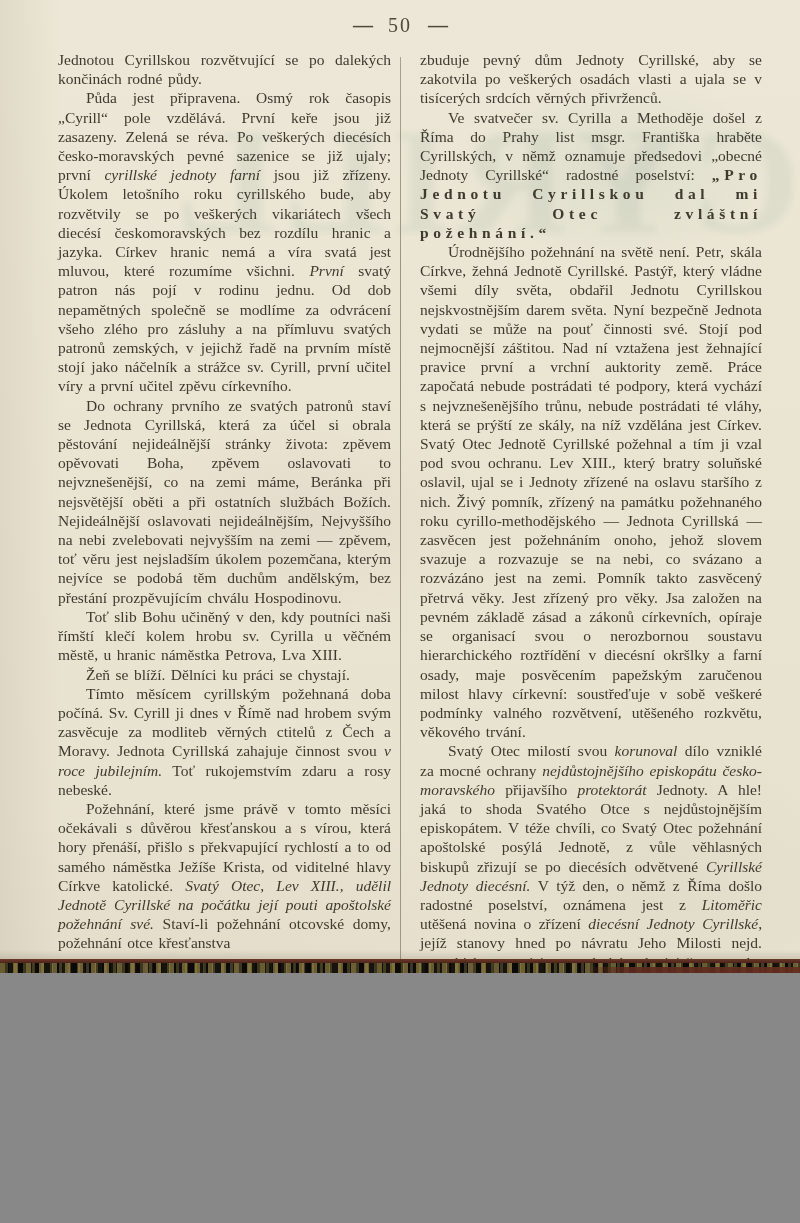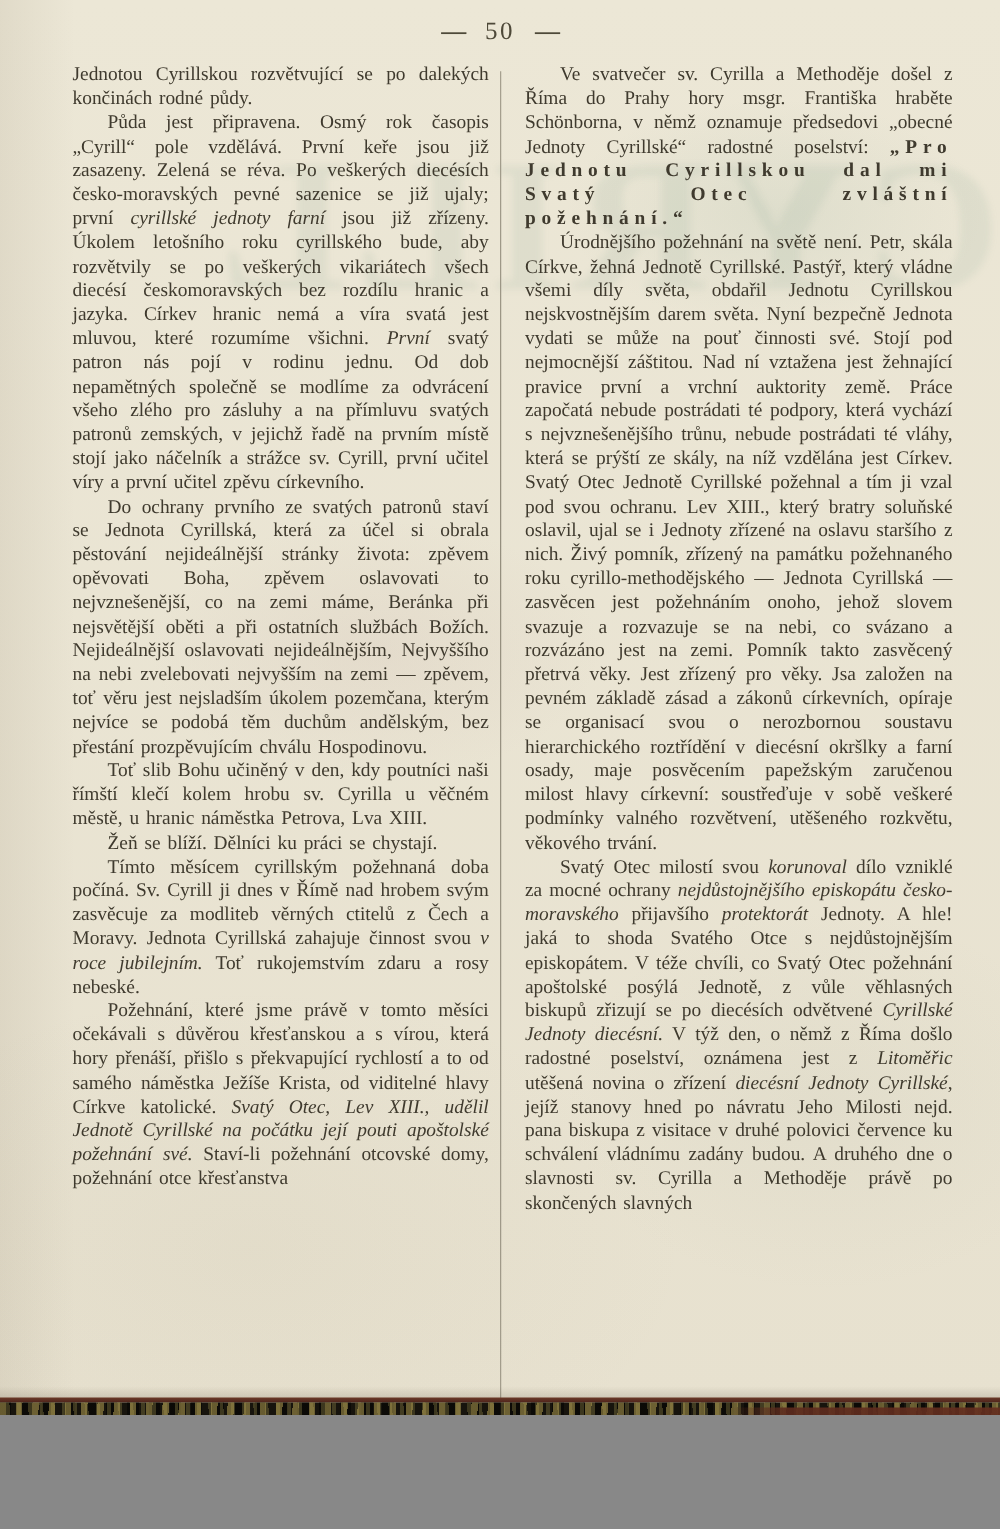--- a/index.html
+++ b/index.html
@@ -1,18 +1,18 @@
 <!DOCTYPE html>
 <html><head>
 <meta charset="utf-8">
 <style>
   html,body{margin:0;padding:0;background:#888;}
   .page{
     position:relative;
-    width:800px;height:1132px;
+    width:800px;height:973px;
     margin:0 auto;
     overflow:hidden;
     background-color:#ebe5d4;
     background-image:
       radial-gradient(240px 130px at 620px 170px, rgba(140,170,150,.14), transparent 70%),
       radial-gradient(260px 150px at 300px 520px, rgba(175,140,140,.10), transparent 70%),
       radial-gradient(300px 220px at 660px 880px, rgba(150,160,140,.08), transparent 70%),
       radial-gradient(500px 300px at 200px 1000px, rgba(160,150,120,.07), transparent 70%),
       linear-gradient(90deg, rgba(120,105,80,.10), rgba(120,105,80,0) 60px),
       linear-gradient(#ece7d6, #e7e1cf);
@@ -96,21 +96,22 @@
       <p class="para noind"><span>Jednotou Cyrillskou rozvětvující se po dalekých končinách rodné půdy.</span></p>
       <p class="para"><span>Půda jest připravena. Osmý rok časopis „Cyrill“ pole vzdělává. První keře jsou již zasazeny. Zelená se réva. Po veškerých diecésích česko-moravských pevné sazenice se již ujaly; první </span><span class="i">cyrillské jednoty farní</span><span> jsou již zřízeny. Úkolem letošního roku cyrillského bude, aby rozvětvily se po veškerých vikariátech všech diecésí českomoravských bez rozdílu hranic a jazyka. Církev hranic nemá a víra svatá jest mluvou, které rozumíme všichni. </span><span class="i">První</span><span> svatý patron nás pojí v rodinu jednu. Od dob nepamětných společně se modlíme za odvrácení všeho zlého pro zásluhy a na přímluvu svatých patronů zemských, v jejichž řadě na prvním místě stojí jako náčelník a strážce sv. Cyrill, první učitel víry a první učitel zpěvu církevního.</span></p>
       <p class="para"><span>Do ochrany prvního ze svatých patronů staví se Jednota Cyrillská, která za účel si obrala pěstování nejideálnější stránky života: zpěvem opěvovati Boha, zpěvem oslavovati to nejvznešenější, co na zemi máme, Beránka při nejsvětější oběti a při ostatních službách Božích. Nejideálnější oslavovati nejideálnějším, Nejvyššího na nebi zvelebovati nejvyšším na zemi — zpěvem, toť věru jest nejsladším úkolem pozemčana, kterým nejvíce se podobá těm duchům andělským, bez přestání prozpěvujícím chválu Hospodinovu.</span></p>
       <p class="para"><span>Toť slib Bohu učiněný v den, kdy poutníci naši římští klečí kolem hrobu sv. Cyrilla u věčném městě, u hranic náměstka Petrova, Lva XIII.</span></p>
       <p class="para"><span>Žeň se blíží. Dělníci ku práci se chystají.</span></p>
       <p class="para"><span>Tímto měsícem cyrillským požehnaná doba počíná. Sv. Cyrill ji dnes v Římě nad hrobem svým zasvěcuje za modliteb věrných ctitelů z Čech a Moravy. Jednota Cyrillská zahajuje činnost svou </span><span class="i">v roce jubilejním.</span><span> Toť rukojemstvím zdaru a rosy nebeské.</span></p>
       <p class="para"><span>Požehnání, které jsme právě v tomto měsíci očekávali s důvěrou křesťanskou a s vírou, která hory přenáší, přišlo s překvapující rychlostí a to od samého náměstka Ježíše Krista, od viditelné hlavy Církve katolické. </span><span class="i">Svatý Otec, Lev XIII., udělil Jednotě Cyrillské na počátku její pouti apoštolské požehnání své.</span><span> Staví-li požehnání otcovské domy, požehnání otce křesťanstva</span></p>
     </div>
 
   <div class="col col-right">
-      <p class="para"><span>Ve svatvečer sv. Cyrilla a Methoděje došel z Říma do Prahy hory msgr. Františka hraběte Schönborna, v němž oznamuje předsedovi „obecné Jednoty Cyrillské“ radostné poselství: </span><span class="sp">„Pro Jednotu Cyrillskou dal mi Svatý Otec zvláštní požehnání.“</span></p>
+      <p class="para noind"><span>zbuduje pevný dům Jednoty Cyrillské, aby se zakotvila po veškerých osadách vlasti a ujala se v tisícerých srdcích věrných přivrženců.</span></p>
+      <p class="para"><span>Ve svatvečer sv. Cyrilla a Methoděje došel z Říma do Prahy list msgr. Františka hraběte Cyrillských, v němž oznamuje předsedovi „obecné Jednoty Cyrillské“ radostné poselství: </span><span class="sp">„Pro Jednotu Cyrillskou dal mi Svatý Otec zvláštní požehnání.“</span></p>
       <p class="para"><span>Úrodnějšího požehnání na světě není. Petr, skála Církve, žehná Jednotě Cyrillské. Pastýř, který vládne všemi díly světa, obdařil Jednotu Cyrillskou nejskvostnějším darem světa. Nyní bezpečně Jednota vydati se může na pouť činnosti své. Stojí pod nejmocnější záštitou. Nad ní vztažena jest žehnající pravice první a vrchní auktority země. Práce započatá nebude postrádati té podpory, která vychází s nejvznešenějšího trůnu, nebude postrádati té vláhy, která se prýští ze skály, na níž vzdělána jest Církev. Svatý Otec Jednotě Cyrillské požehnal a tím ji vzal pod svou ochranu. Lev XIII., který bratry soluňské oslavil, ujal se i Jednoty zřízené na oslavu staršího z nich. Živý pomník, zřízený na památku požehnaného roku cyrillo-methodějského — Jednota Cyrillská — zasvěcen jest požehnáním onoho, jehož slovem svazuje a rozvazuje se na nebi, co svázano a rozvázáno jest na zemi. Pomník takto zasvěcený přetrvá věky. Jest zřízený pro věky. Jsa založen na pevném základě zásad a zákonů církevních, opíraje se organisací svou o nerozbornou soustavu hierarchického roztřídění v diecésní okršlky a farní osady, maje posvěcením papežským zaručenou milost hlavy církevní: soustřeďuje v sobě veškeré podmínky valného rozvětvení, utěšeného rozkvětu, věkového trvání.</span></p>
       <p class="para"><span>Svatý Otec milostí svou </span><span class="i">korunoval</span><span> dílo vzniklé za mocné ochrany </span><span class="i">nejdůstojnějšího episkopátu česko-moravského</span><span> přijavšího </span><span class="i">protektorát</span><span> Jednoty. A hle! jaká to shoda Svatého Otce s nejdůstojnějším episkopátem. V téže chvíli, co Svatý Otec požehnání apoštolské posýlá Jednotě, z vůle věhlasných biskupů zřizují se po diecésích odvětvené </span><span class="i">Cyrillské Jednoty diecésní.</span><span> V týž den, o němž z Říma došlo radostné poselství, oznámena jest z </span><span class="i">Litoměřic</span><span> utěšená novina o zřízení </span><span class="i">diecésní Jednoty Cyrillské</span><span>, jejíž stanovy hned po návratu Jeho Milosti nejd. pana biskupa z visitace v druhé polovici července ku schválení vládnímu zadány budou. A druhého dne o slavnosti sv. Cyrilla a Methoděje právě po skončených slavných</span></p>
     </div>
 
   <div class="shadow-band"></div>
 
   <div class="book-edge">
     <div class="edge-line"></div>
     <div class="edge-marble"></div>
     <div class="edge-maroon"></div>

